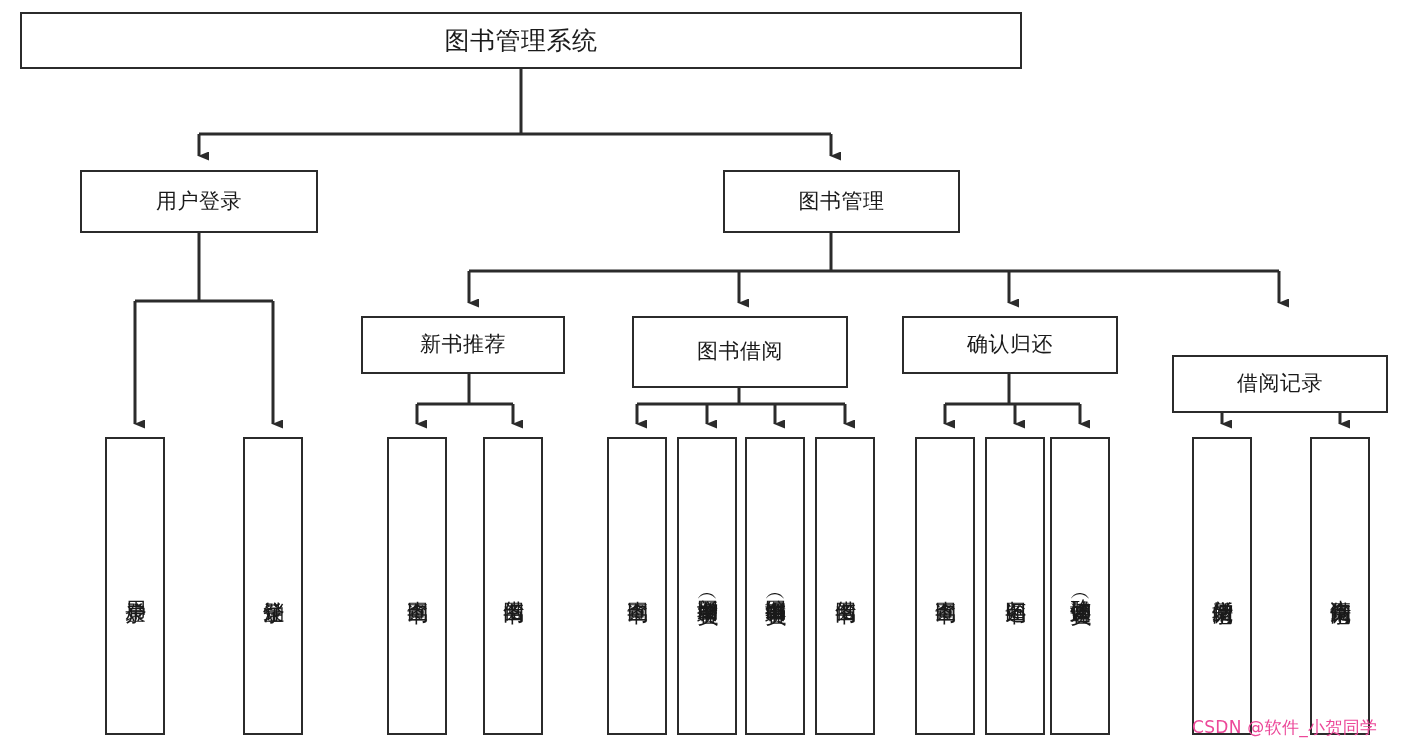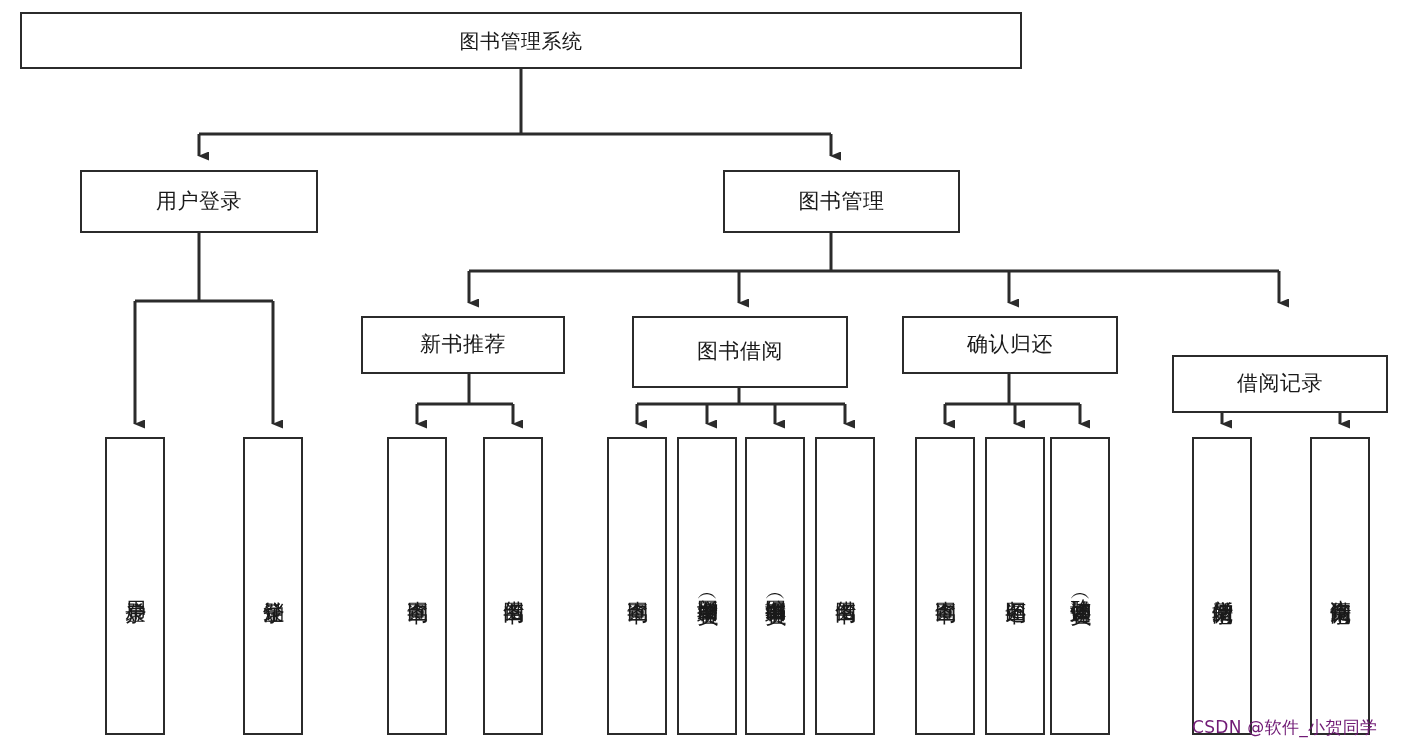--- a/index.html
+++ b/index.html
@@ -37,42 +37,42 @@
     color: #1a1a1a;
     text-align: center;
     z-index: 2;
   }
   .node-h {
     font-size: 21px;
     line-height: 1.2;
     letter-spacing: 0.5px;
   }
   .node-root {
-    font-size: 20px;
+    font-size: 25px;
   }
   .node-v {
     writing-mode: vertical-rl;
     text-orientation: upright;
     font-size: 21px;
     line-height: 1.12;
     letter-spacing: 1px;
     align-items: center;
     justify-content: center;
     padding: 6px 0;
   }
   .node-v .vtext {
     writing-mode: vertical-rl;
     text-orientation: upright;
     display: block;
     white-space: nowrap;
   }
   .watermark {
     position: absolute;
     font-size: 17px;
-    color: #701a75;
+    color: #ec4899;
     white-space: nowrap;
     z-index: 3;
     letter-spacing: 0.3px;
   }
 </style>
 </head>
 <body>
 
 <div id="diagram-root">
 

